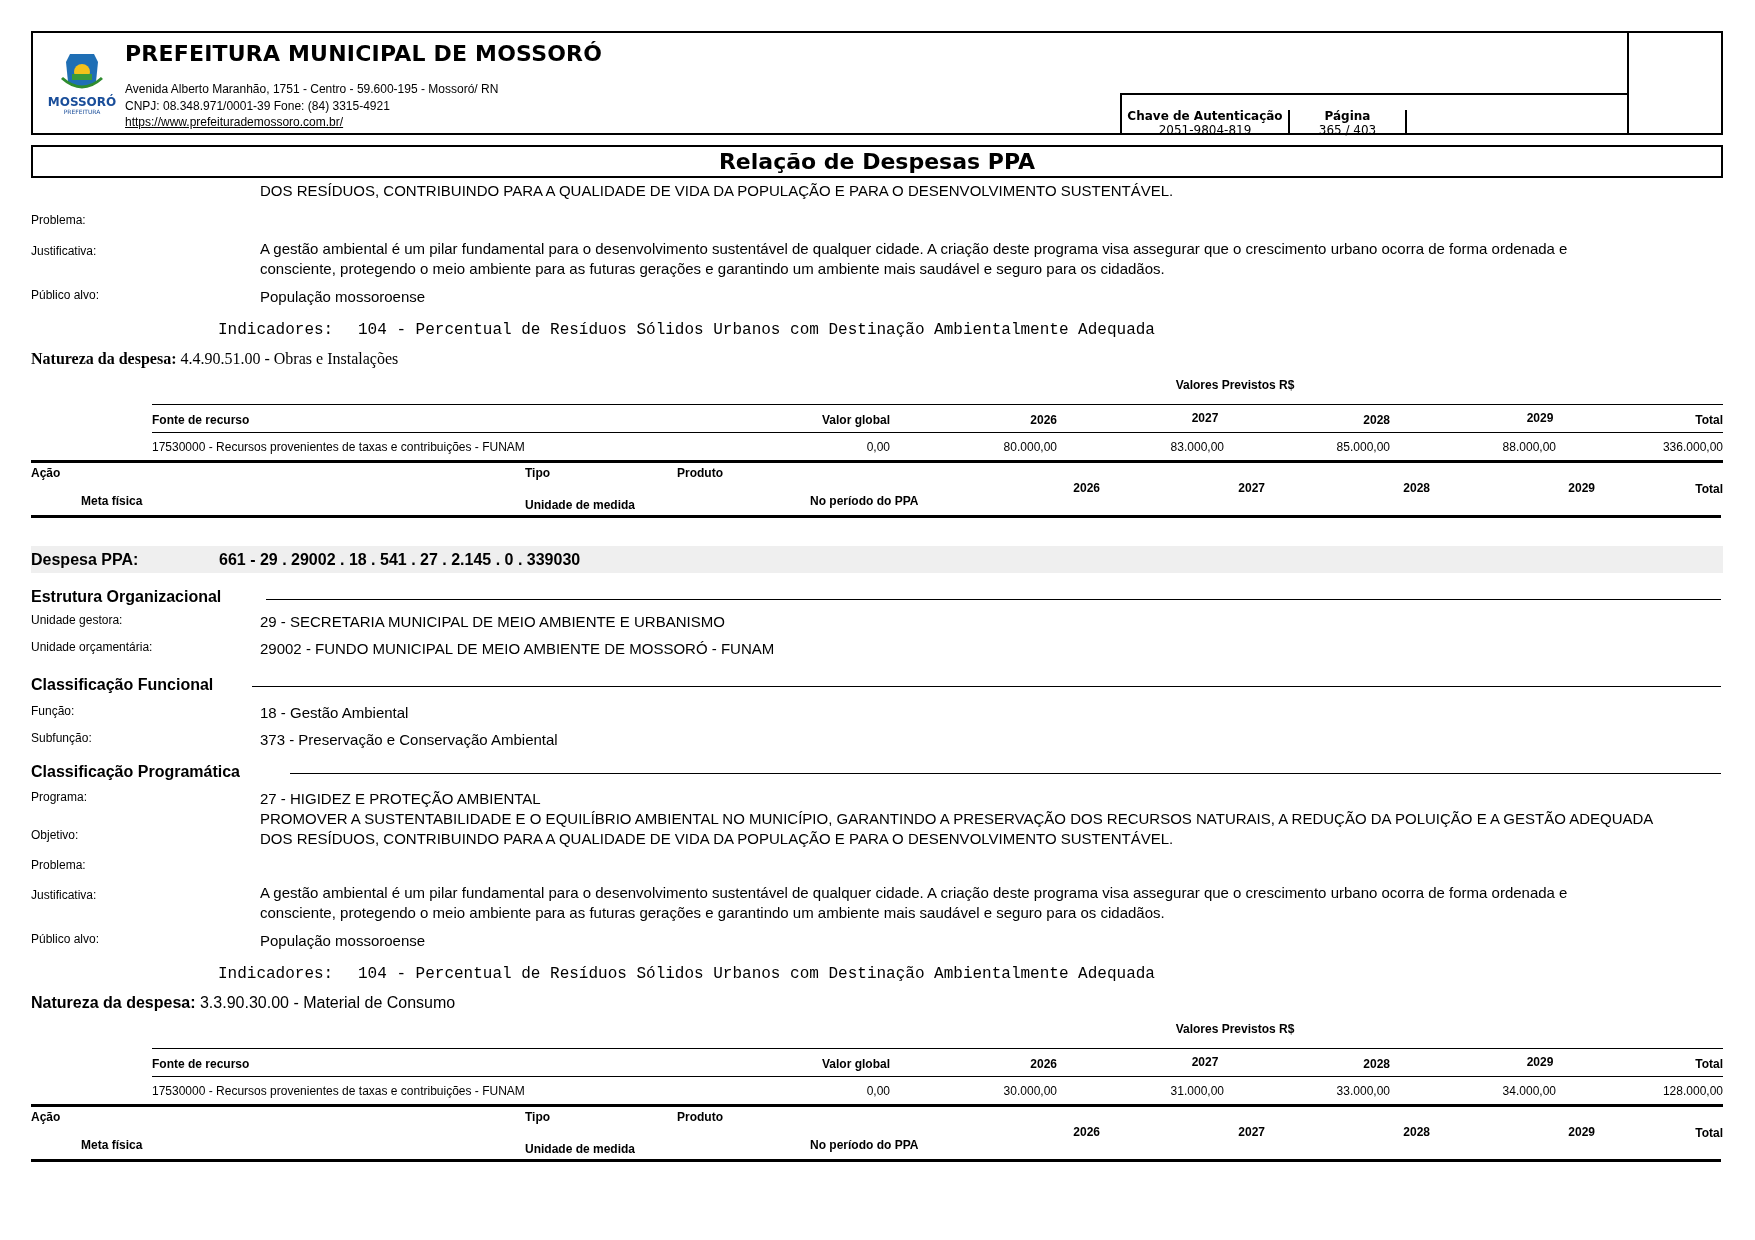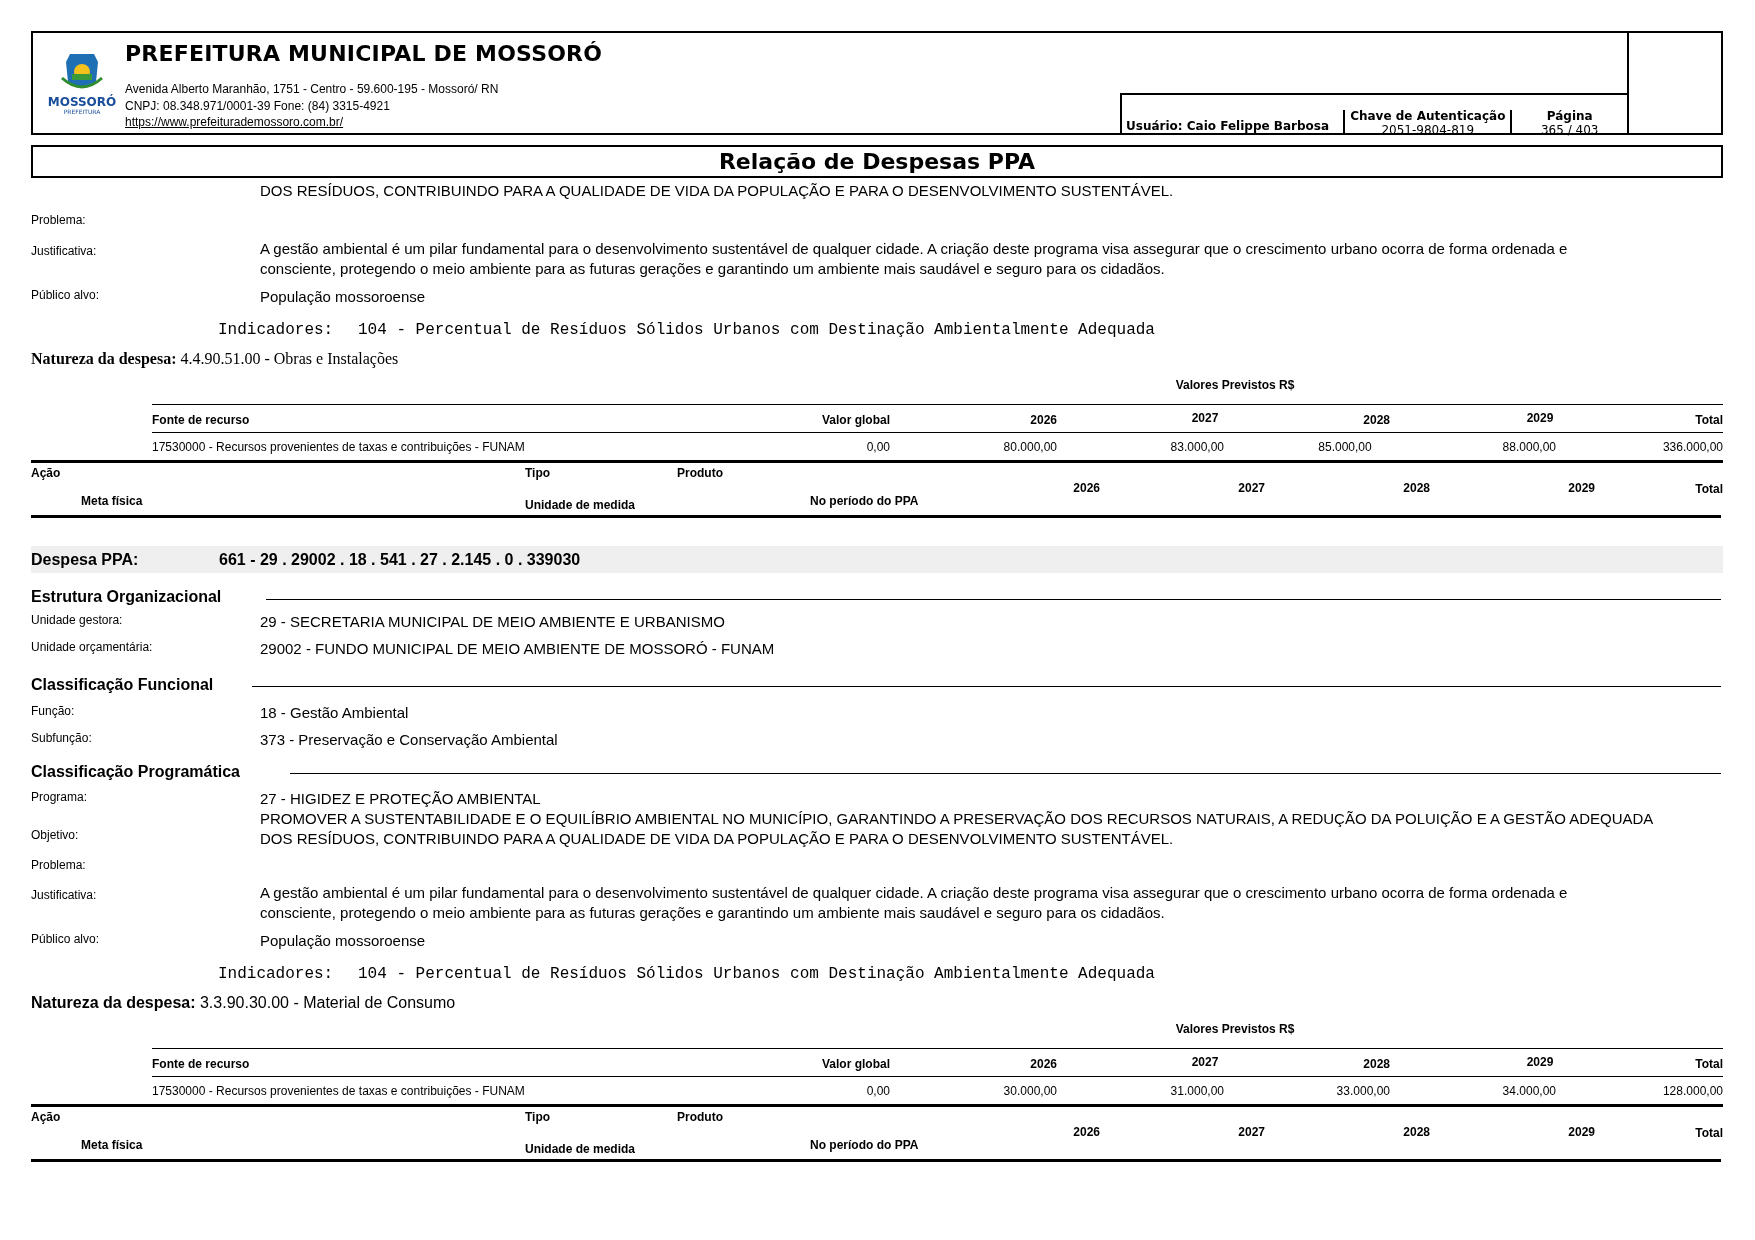--- a/index.html
+++ b/index.html
@@ -44,23 +44,20 @@
     <text x="36" y="66" text-anchor="middle" font-size="6" fill="#1a4e9a" font-family="DejaVu Sans, sans-serif">PREFEITURA</text>
   </svg>
 </div>
 
 <div id="org-name" class="abs">PREFEITURA MUNICIPAL DE MOSSORÓ</div>
 <div class="abs addr" style="top:82px;">Avenida Alberto Maranhão, 1751 - Centro - 59.600-195 - Mossoró/ RN</div>
 <div class="abs addr" style="top:99px;">CNPJ: 08.348.971/0001-39 Fone: (84) 3315-4921</div>
 <a class="abs addr" style="top:115px;color:#000;text-decoration:underline;">https://www.prefeiturademossoro.com.br/</a>
 
 <div id="info-box" class="abs">
-  <div class="c" style="width:224px;text-align:left;justify-content:flex-end;padding:0 0 2px 4px;font-weight:bold;">
-    <span>Usuário: Caio Felippe Barbosa</span>
-  </div>
   <div class="c" style="width:168px;">
     <span class="bold">Chave de Autenticação</span>
     <span>2051-9804-819</span>
   </div>
   <div class="c" style="width:117px;">
     <span class="bold">Página</span>
     <span>365 / 403</span>
   </div>
 </div>
 
@@ -89,21 +86,21 @@
 <div class="abs th r" style="top:413px;left:1300px;width:90px;">2028</div>
 <div class="abs th ctr" style="top:411px;left:1495px;width:90px;">2029</div>
 <div class="abs th r" style="top:413px;left:1620px;width:103px;">Total</div>
 <div class="abs hr" style="top:432px;left:152px;width:1571px;"></div>
 
 <div>
   <div class="abs td" style="top:440px;left:152px;">17530000 - Recursos provenientes de taxas e contribuições - FUNAM</div>
   <div class="abs td r" style="top:440px;left:780px;width:110px;">0,00</div>
   <div class="abs td r" style="top:440px;left:960px;width:97px;">80.000,00</div>
   <div class="abs td r" style="top:440px;left:1130px;width:94px;">83.000,00</div>
-  <div class="abs td r" style="top:440px;left:1300px;width:90px;text-align:center;">85.000,00</div>
+  <div class="abs td r" style="top:440px;left:1300px;width:90px;">85.000,00</div>
   <div class="abs td r" style="top:440px;left:1460px;width:96px;">88.000,00</div>
   <div class="abs td r" style="top:440px;left:1620px;width:103px;">336.000,00</div>
 </div>
 <div class="abs hr2" style="top:460px;left:31px;width:1692px;"></div>
 
 <div class="abs th" style="top:466px;left:31px;">Ação</div>
 <div class="abs th" style="top:466px;left:525px;">Tipo</div>
 <div class="abs th" style="top:466px;left:677px;">Produto</div>
 <div class="abs th" style="top:494px;left:81px;">Meta física</div>
 <div class="abs th" style="top:498px;left:525px;">Unidade de medida</div>

